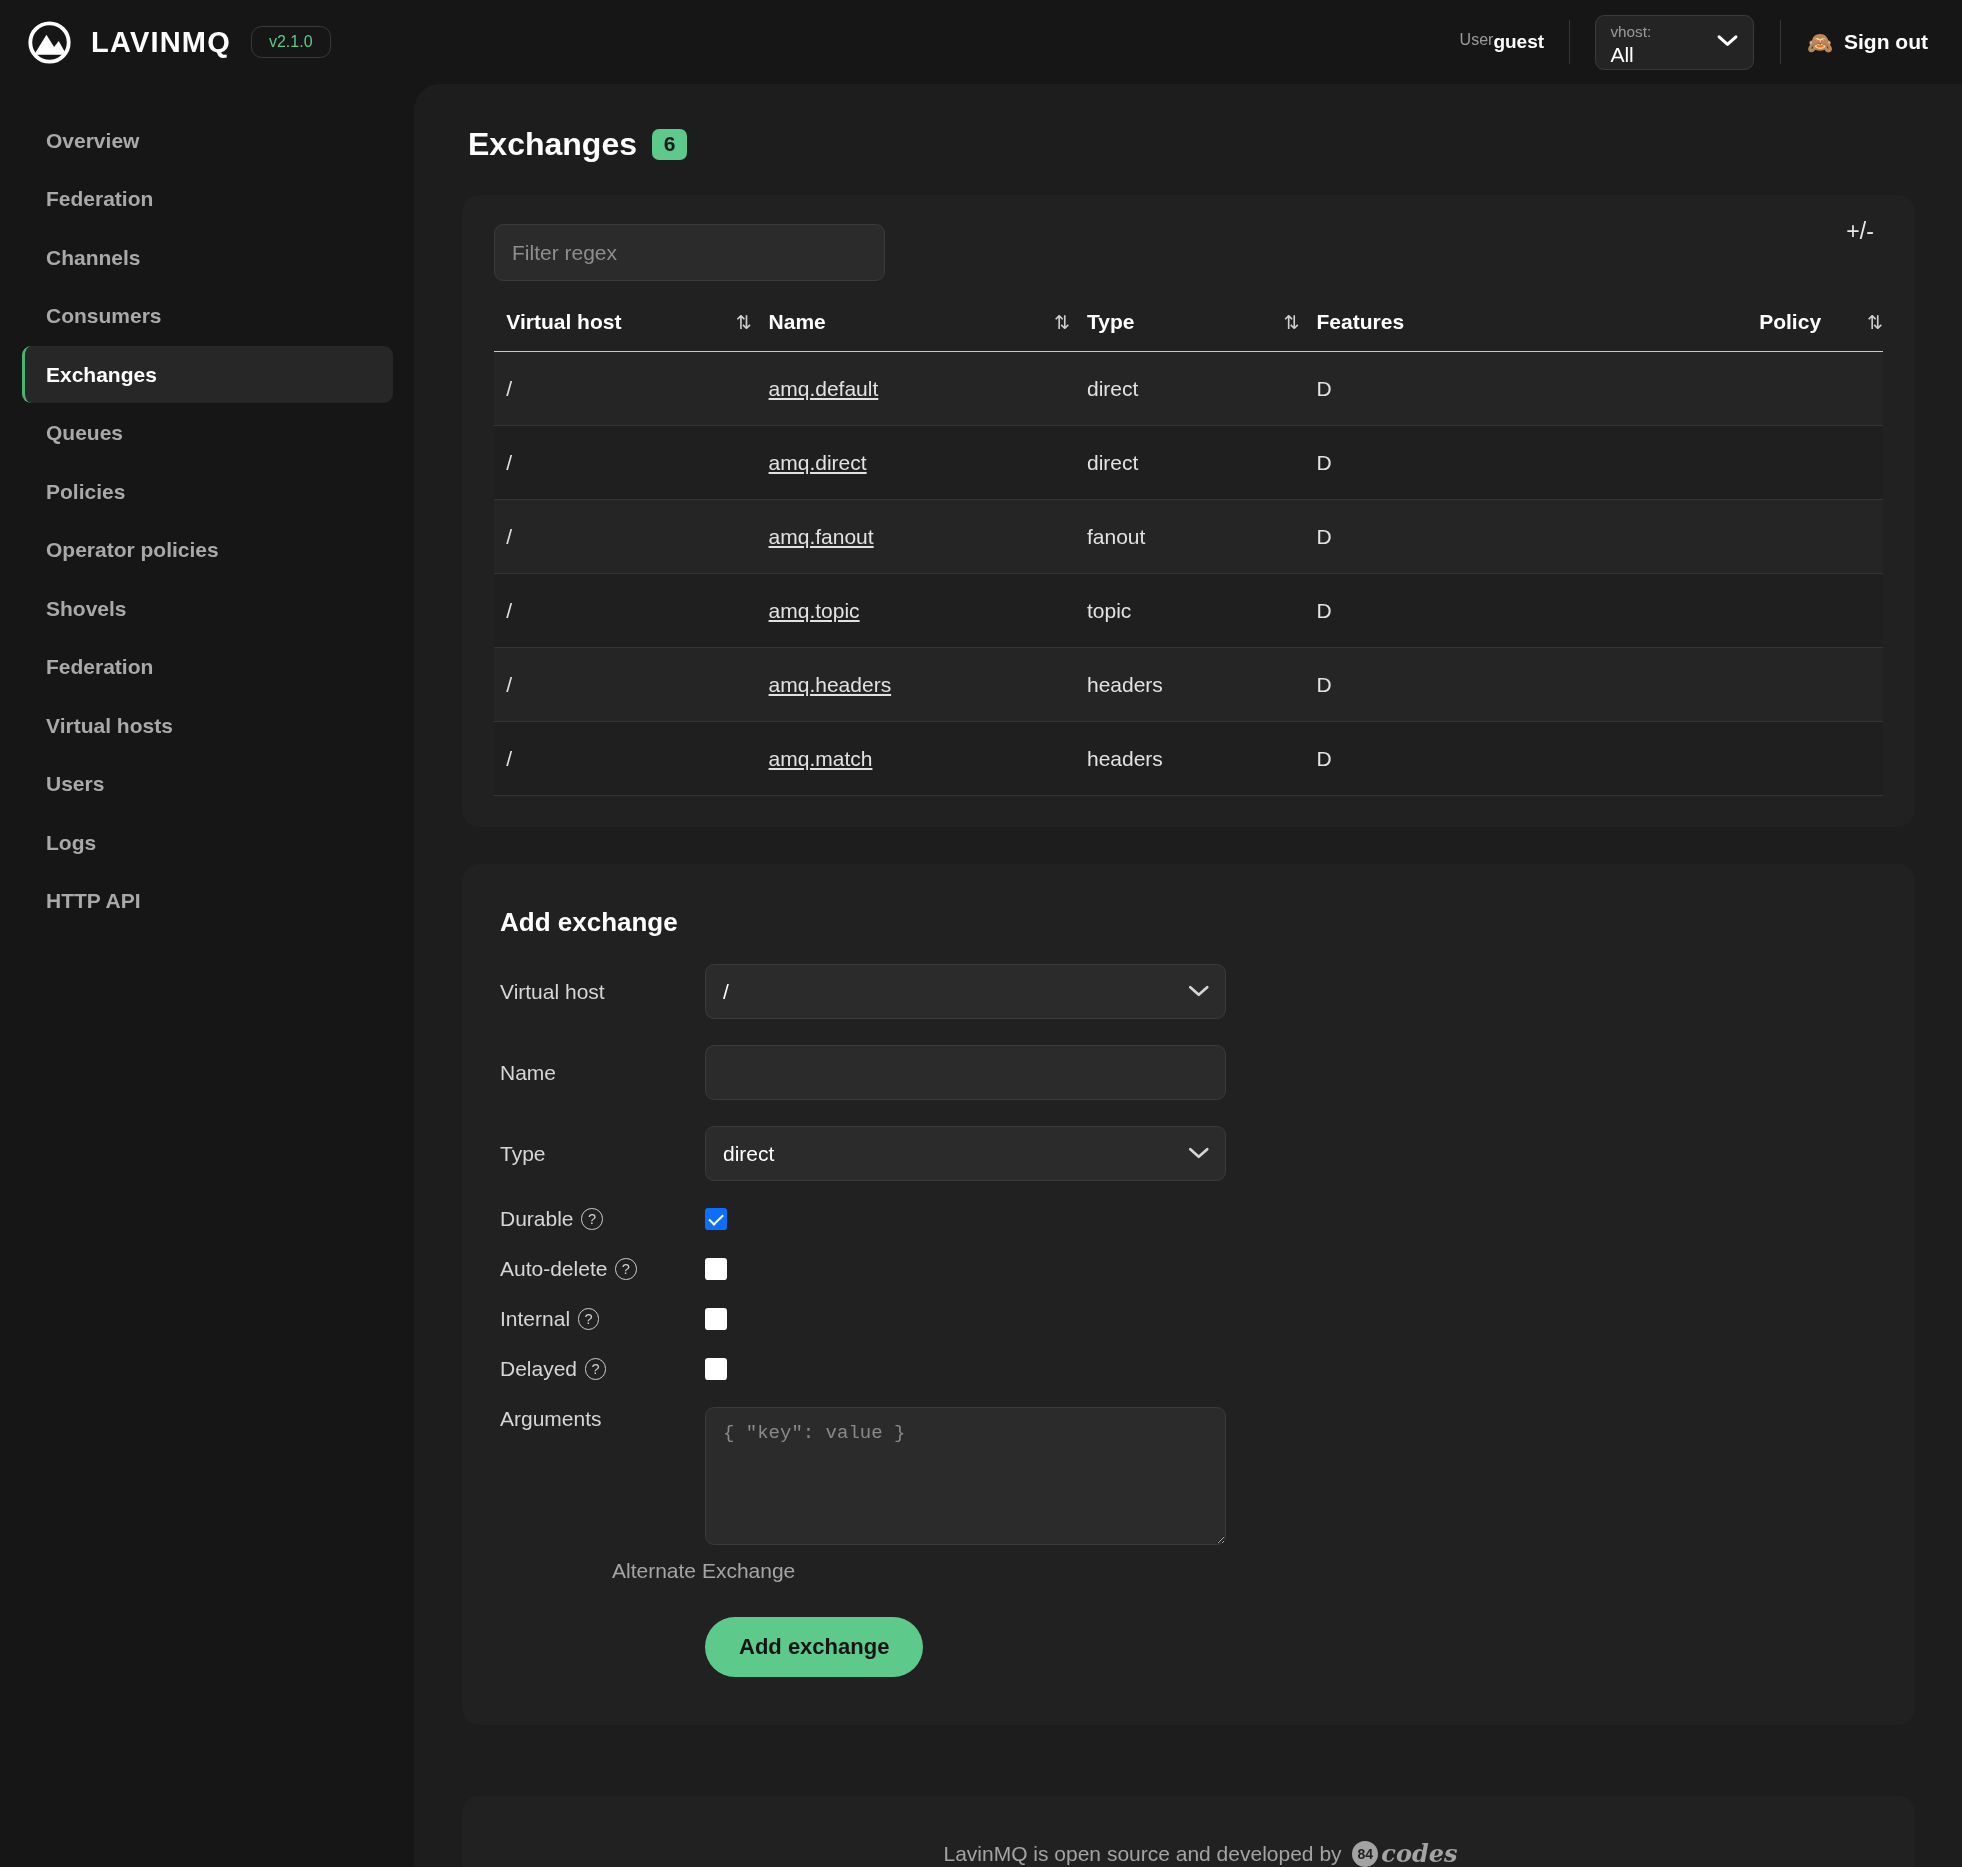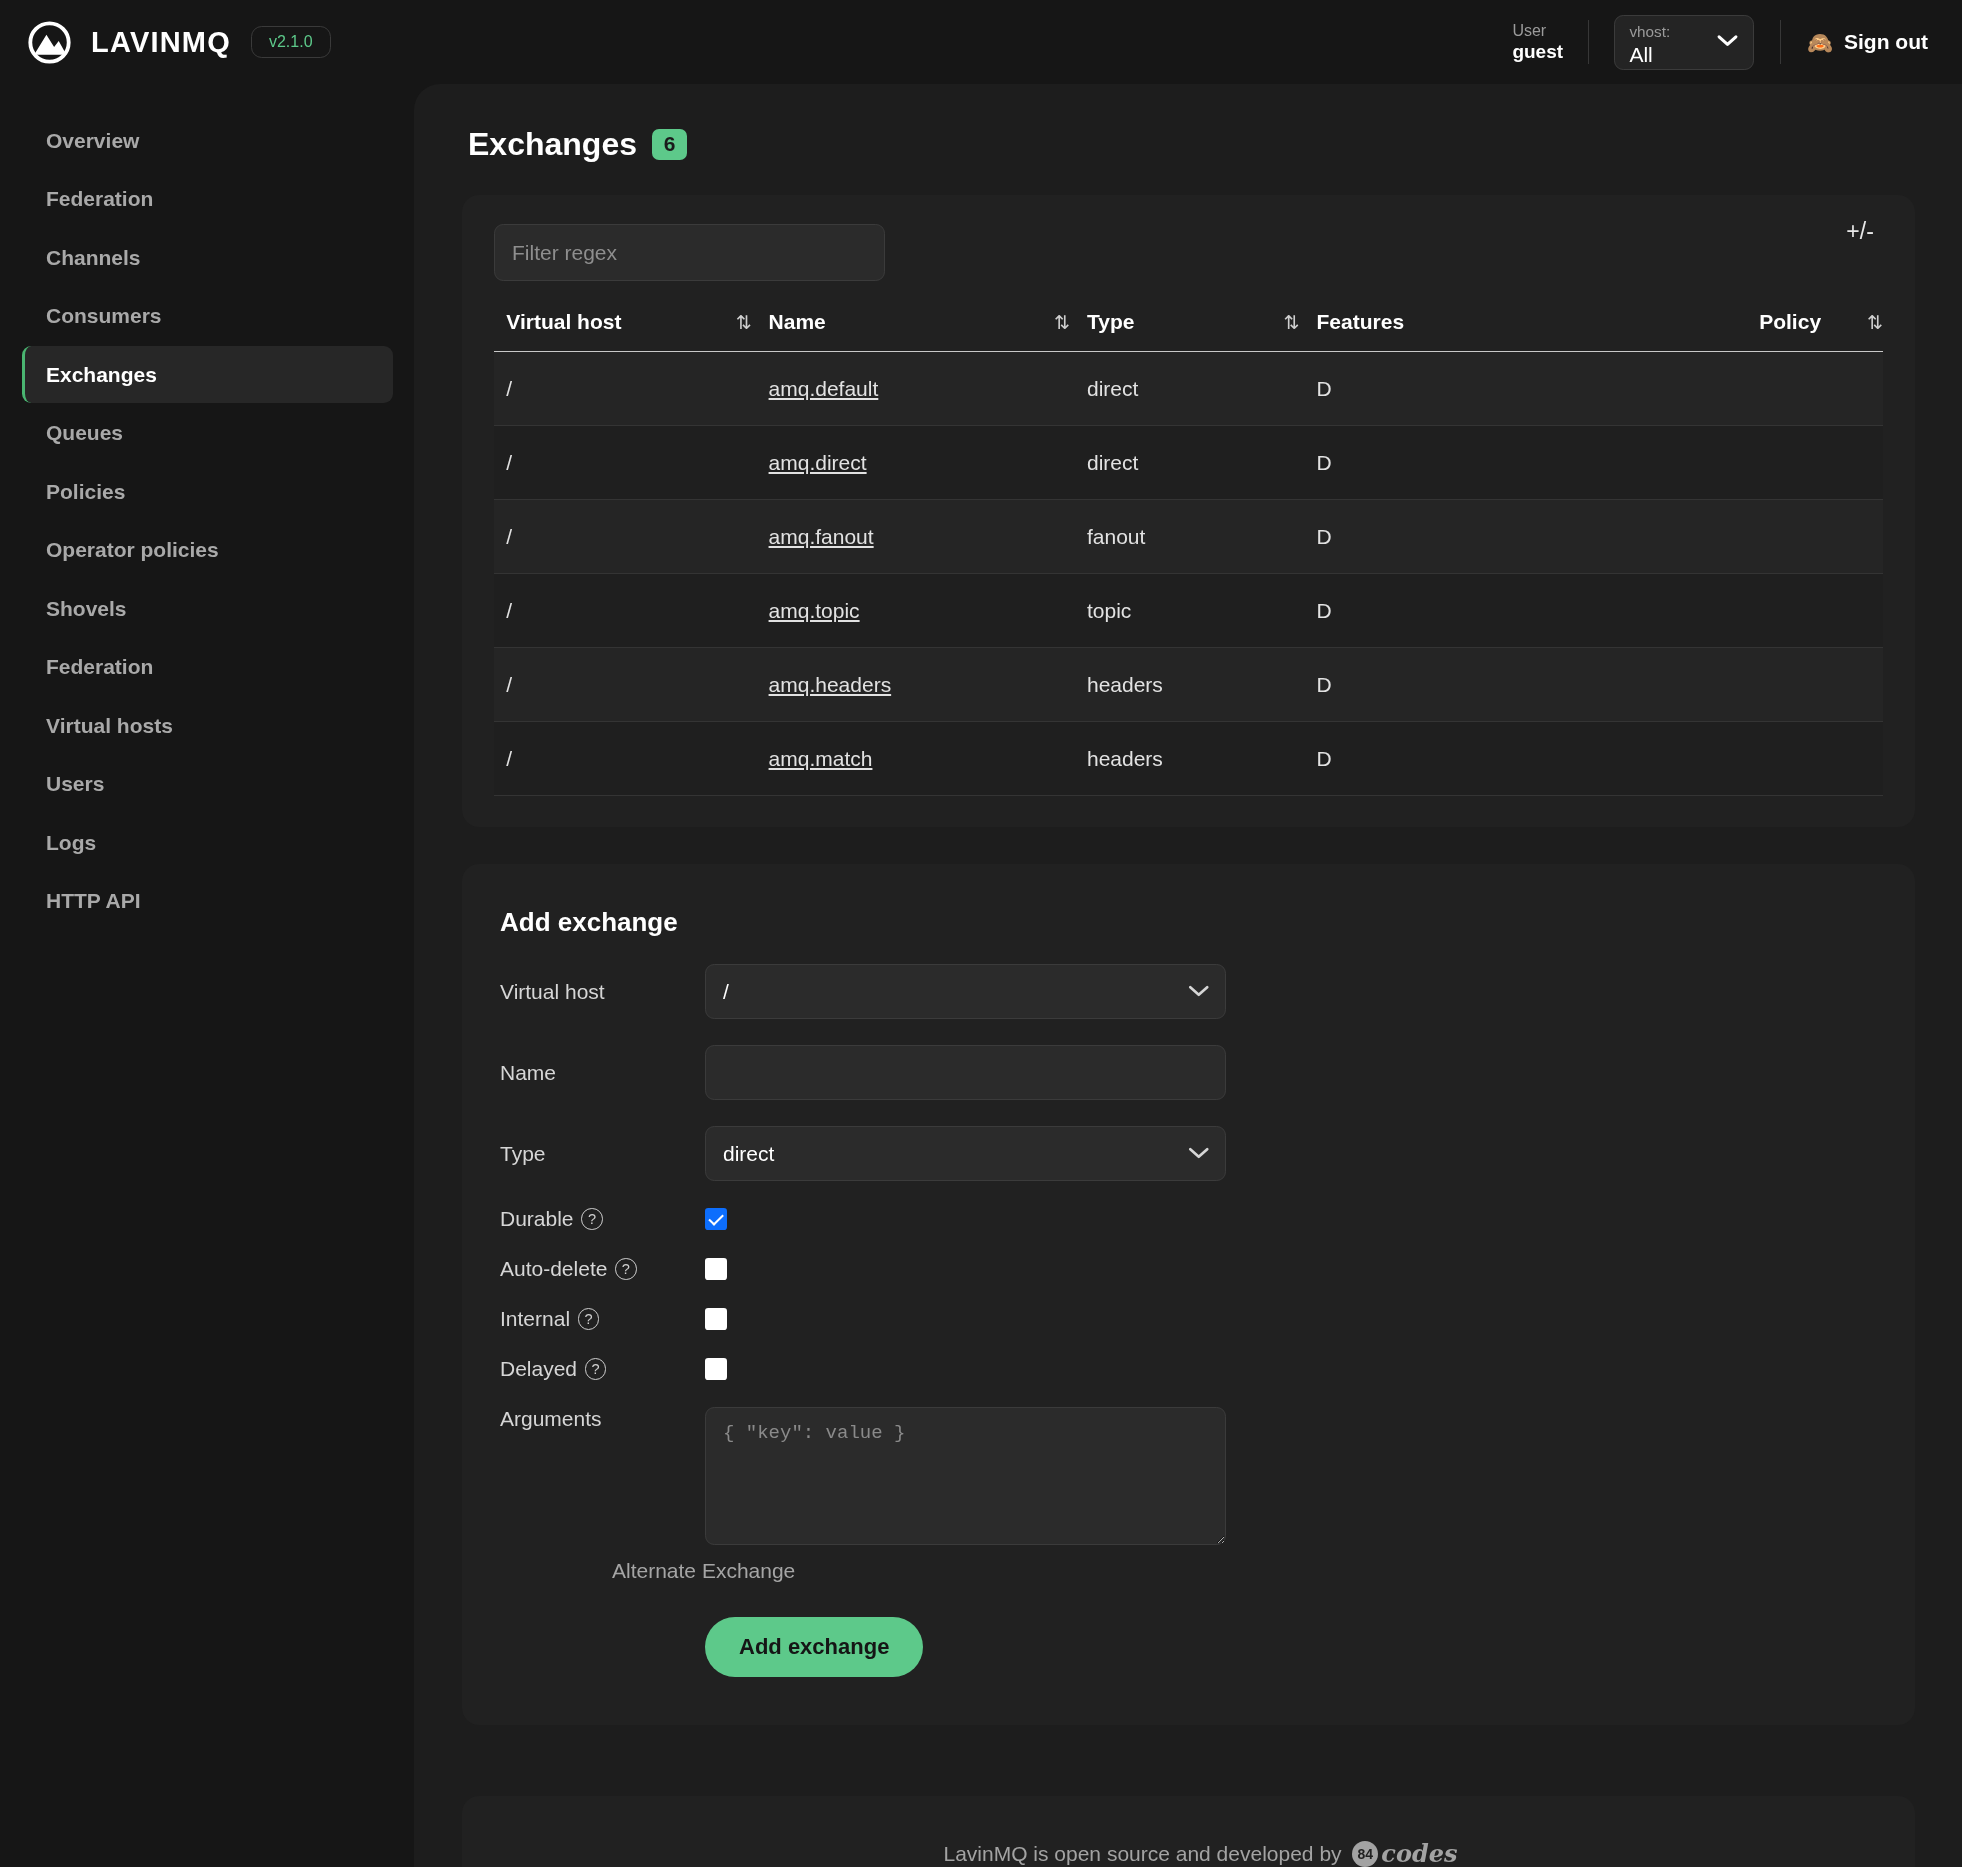--- a/index.html
+++ b/index.html
@@ -48,34 +48,34 @@
 
   .topbar-right {
     margin-left: auto;
     display: flex;
     align-items: center;
     height: 84px;
     padding-right: 35px;
   }
   .user-block {
     display: flex;
-    flex-direction: column;
+    flex-direction: row;
     justify-content: center;
     padding-right: 24.5px;
     line-height: 1.22;
   }
   .user-label { font-size: 16px; color: #9b9b9b; }
   .user-name  { font-size: 19px; color: #ffffff; font-weight: 700; }
 
   .bar-div { width: 0.8px; height: 44px; background: #373737; }
 
   .vhost-select {
     position: relative;
     margin: 0 26px;
-    width: 140px;
+    width: 159px;
     height: 55px;
     background: #242424;
     border: 0.8px solid #3b3b3b;
     border-radius: 9.2px;
     padding: 7.7px 12.3px 0 14px;
     line-height: 1.2;
     cursor: pointer;
   }
   .vhost-label { font-size: 15.3px; color: #9b9b9b; display: block; }
   .vhost-value { font-size: 21px; color: #ffffff; display: block; }

